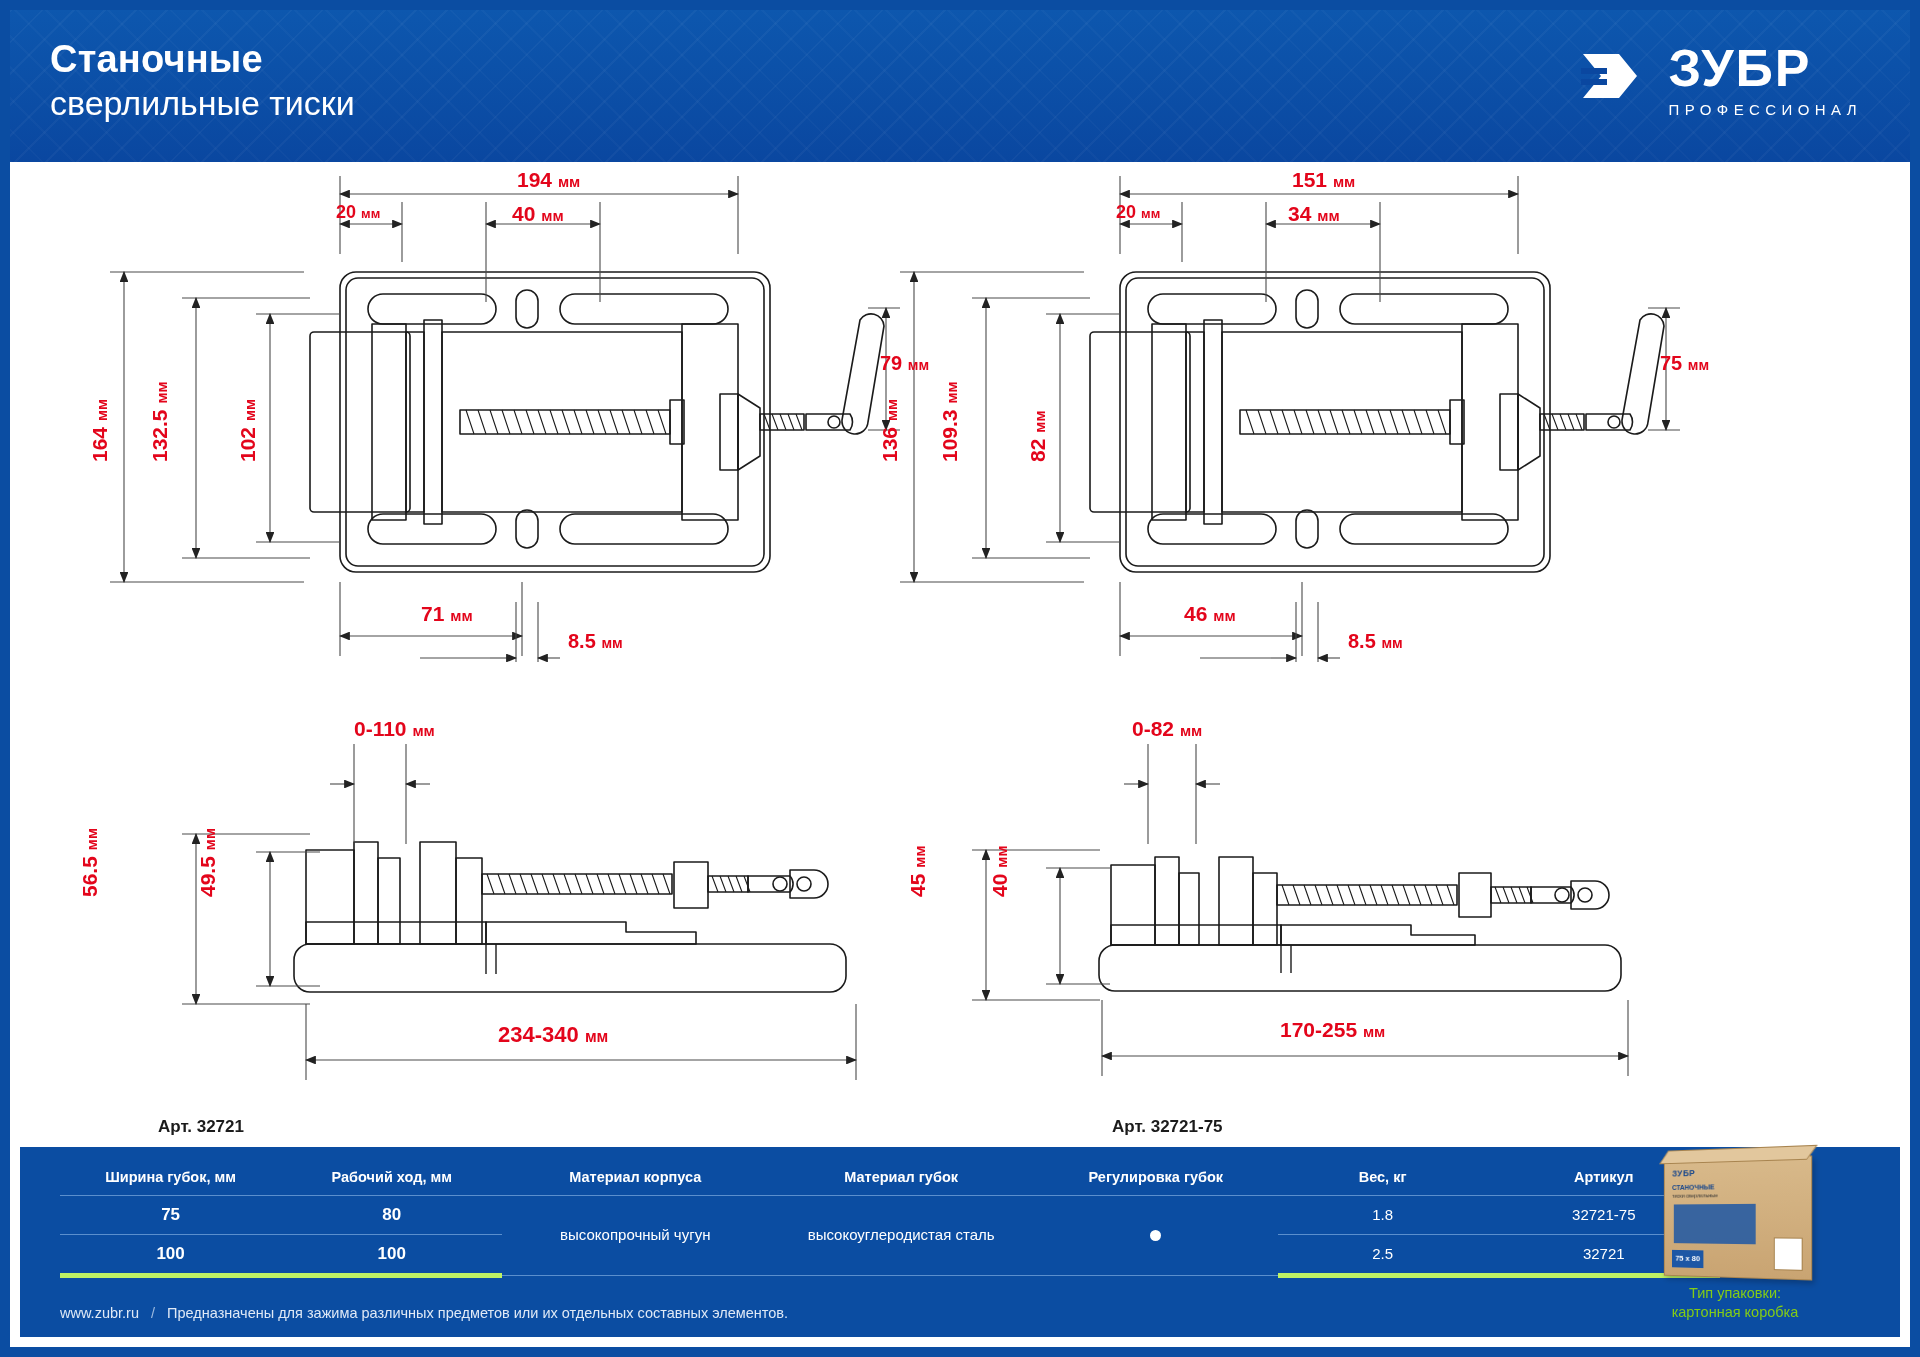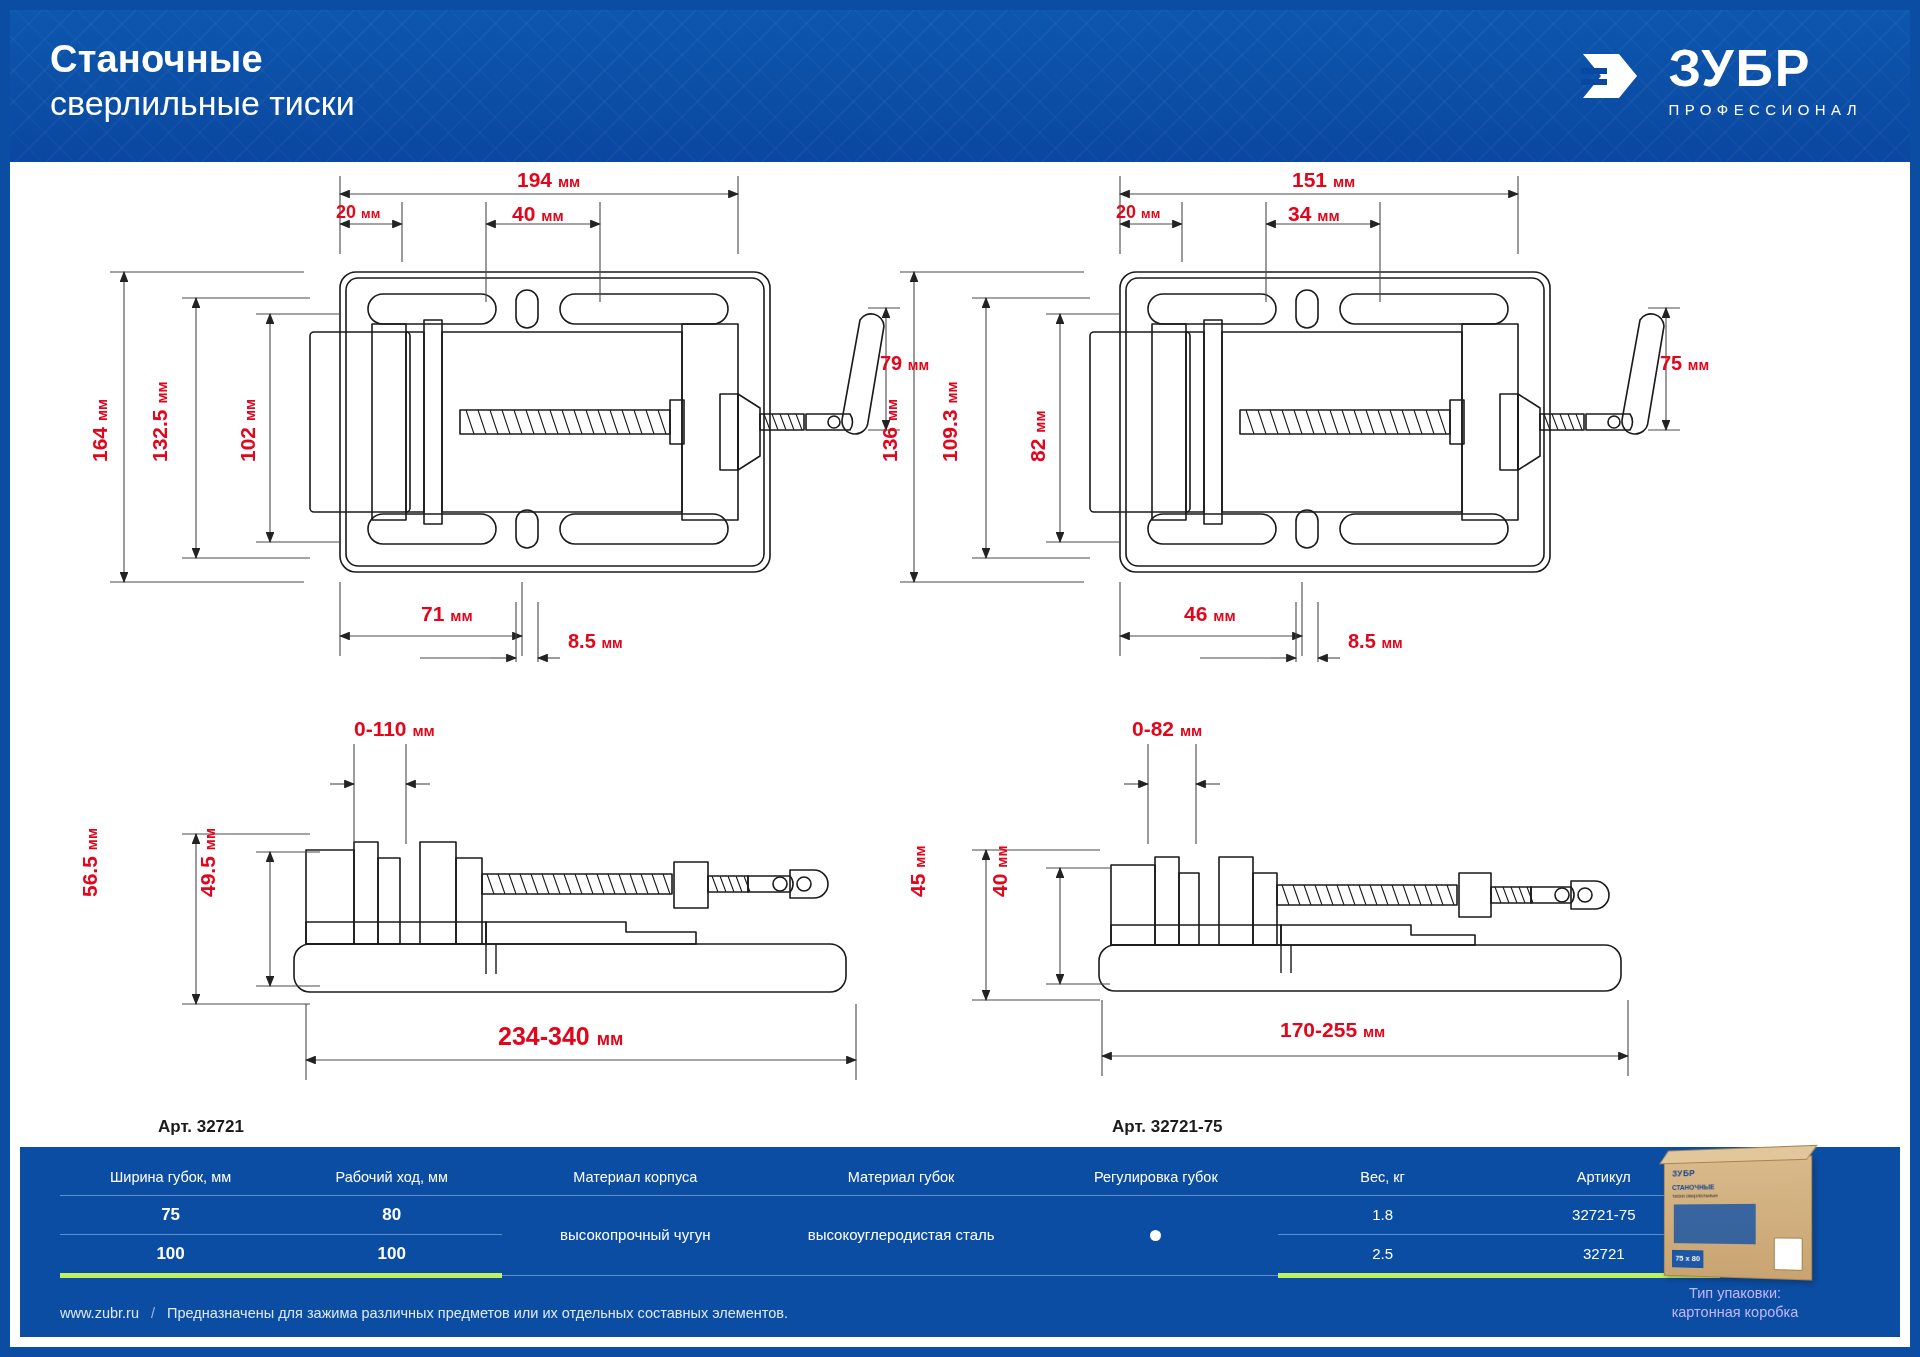--- a/index.html
+++ b/index.html
@@ -49,21 +49,21 @@
   
   .table-wrap{
     position:absolute;left:10px;right:10px;bottom:10px;height:190px;
     background:#0b4da2;color:#fff;box-sizing:border-box;
   }
   .spec-table{
     position:absolute;left:40px;top:16px;width:1660px;border-collapse:collapse;
     font-size:15px;
   }
   .spec-table th{
-    font-weight:normal;font-size:14.5px;padding:6px 4px 10px 4px;text-align:center;
+    font-weight:bold;font-size:14.5px;padding:6px 4px 10px 4px;text-align:center;
     border-bottom:1px solid #5b8fcd;color:#ffffff;
   }
   .spec-table td{
     text-align:center;padding:9px 4px;border-bottom:1px solid #5b8fcd;font-size:17px;font-weight:bold;
   }
   .spec-table td.normal{font-weight:normal;font-size:15px;line-height:1.25;}
   .spec-table tr.last td{border-bottom:5px solid #bef264;}
   .dot{display:inline-block;width:11px;height:11px;border-radius:50%;background:#fff;}
   .footer-line{
     position:absolute;left:40px;bottom:16px;font-size:14.5px;color:#dfe9f6;
@@ -77,21 +77,21 @@
     border:1px solid #a8844f;transform:perspective(420px) rotateY(-13deg);
     box-shadow:2px 3px 6px rgba(0,0,0,.25);
   }
   .pkg-top{position:absolute;left:-1px;top:-11px;width:100%;height:12px;background:#e2c79d;border:1px solid #a8844f;transform:skewX(-36deg);}
   .pkg-zubr{position:absolute;left:8px;top:8px;font-size:9px;font-weight:bold;color:#15458c;letter-spacing:.5px;}
   .pkg-title{position:absolute;left:8px;top:24px;font-size:7px;color:#15458c;font-weight:bold;}
   .pkg-sub{position:absolute;left:8px;top:33px;font-size:5.5px;color:#333;}
   .pkg-pic{position:absolute;left:10px;top:45px;width:86px;height:40px;background:#1d57a5;opacity:.85;}
   .pkg-badge{position:absolute;left:8px;bottom:8px;width:34px;height:18px;background:#1d57a5;color:#fff;font-size:8px;font-weight:bold;text-align:center;line-height:18px;}
   .pkg-mini{position:absolute;right:8px;bottom:8px;width:26px;height:30px;background:#fff;border:1px solid #a8844f;}
-  .pkg-caption{font-size:14.5px;color:#c4b5fd;line-height:1.35;}
+  .pkg-caption{font-size:14.5px;color:#84cc16;line-height:1.35;}
 </style>
 </head>
 <body>
 
 <div class="page">
 
   <div class="header">
     <div class="title-block">
       <div class="title-main">Станочные</div>
       <div class="title-sub">сверлильные тиски</div>
@@ -346,21 +346,21 @@
     <div class="dimtext vert" style="left: 918px; top: 300px; font-size: 21px; transform: rotate(-90deg);"><span>109.3</span> <span class="u">мм</span></div>
     <div class="dimtext vert" style="left: 1006px; top: 300px; font-size: 21px; transform: rotate(-90deg);"><span>82</span> <span class="u">мм</span></div>
     <div class="dimtext" style="left:1640px;top:190px;font-size:20px;"><span>75</span> <span class="u">мм</span></div>
 
     <div class="dimtext" style="left:1164px;top:440px;font-size:21px;"><span>46</span> <span class="u">мм</span></div>
     <div class="dimtext" style="left:1328px;top:468px;font-size:20px;"><span>8.5</span> <span class="u">мм</span></div>
 
     <div class="dimtext" style="left:334px;top:555px;font-size:21px;"><span>0-110</span> <span class="u">мм</span></div>
     <div class="dimtext vert" style="left: 58px; top: 735px; font-size: 21px; transform: rotate(-90deg);"><span>56.5</span> <span class="u">мм</span></div>
     <div class="dimtext vert" style="left: 176px; top: 735px; font-size: 21px; transform: rotate(-90deg);"><span>49.5</span> <span class="u">мм</span></div>
-    <div class="dimtext" style="left:478px;top:860px;font-size:25px;"><span>234-340</span> <span class="u">мм</span></div>
+    <div class="dimtext" style="left:478px;top:860px;font-size:22px;"><span>234-340</span> <span class="u">мм</span></div>
 
     <div class="dimtext" style="left:1112px;top:555px;font-size:21px;"><span>0-82</span> <span class="u">мм</span></div>
     <div class="dimtext vert" style="left: 886px; top: 735px; font-size: 21px; transform: rotate(-90deg);"><span>45</span> <span class="u">мм</span></div>
     <div class="dimtext vert" style="left: 968px; top: 735px; font-size: 21px; transform: rotate(-90deg);"><span>40</span> <span class="u">мм</span></div>
     <div class="dimtext" style="left:1260px;top:856px;font-size:21px;"><span>170-255</span> <span class="u">мм</span></div>
 
     <div class="artlabel" style="left:138px;top:955px;">Арт. 32721</div>
     <div class="artlabel" style="left:1092px;top:955px;">Арт. 32721-75</div>
   </div>
 

